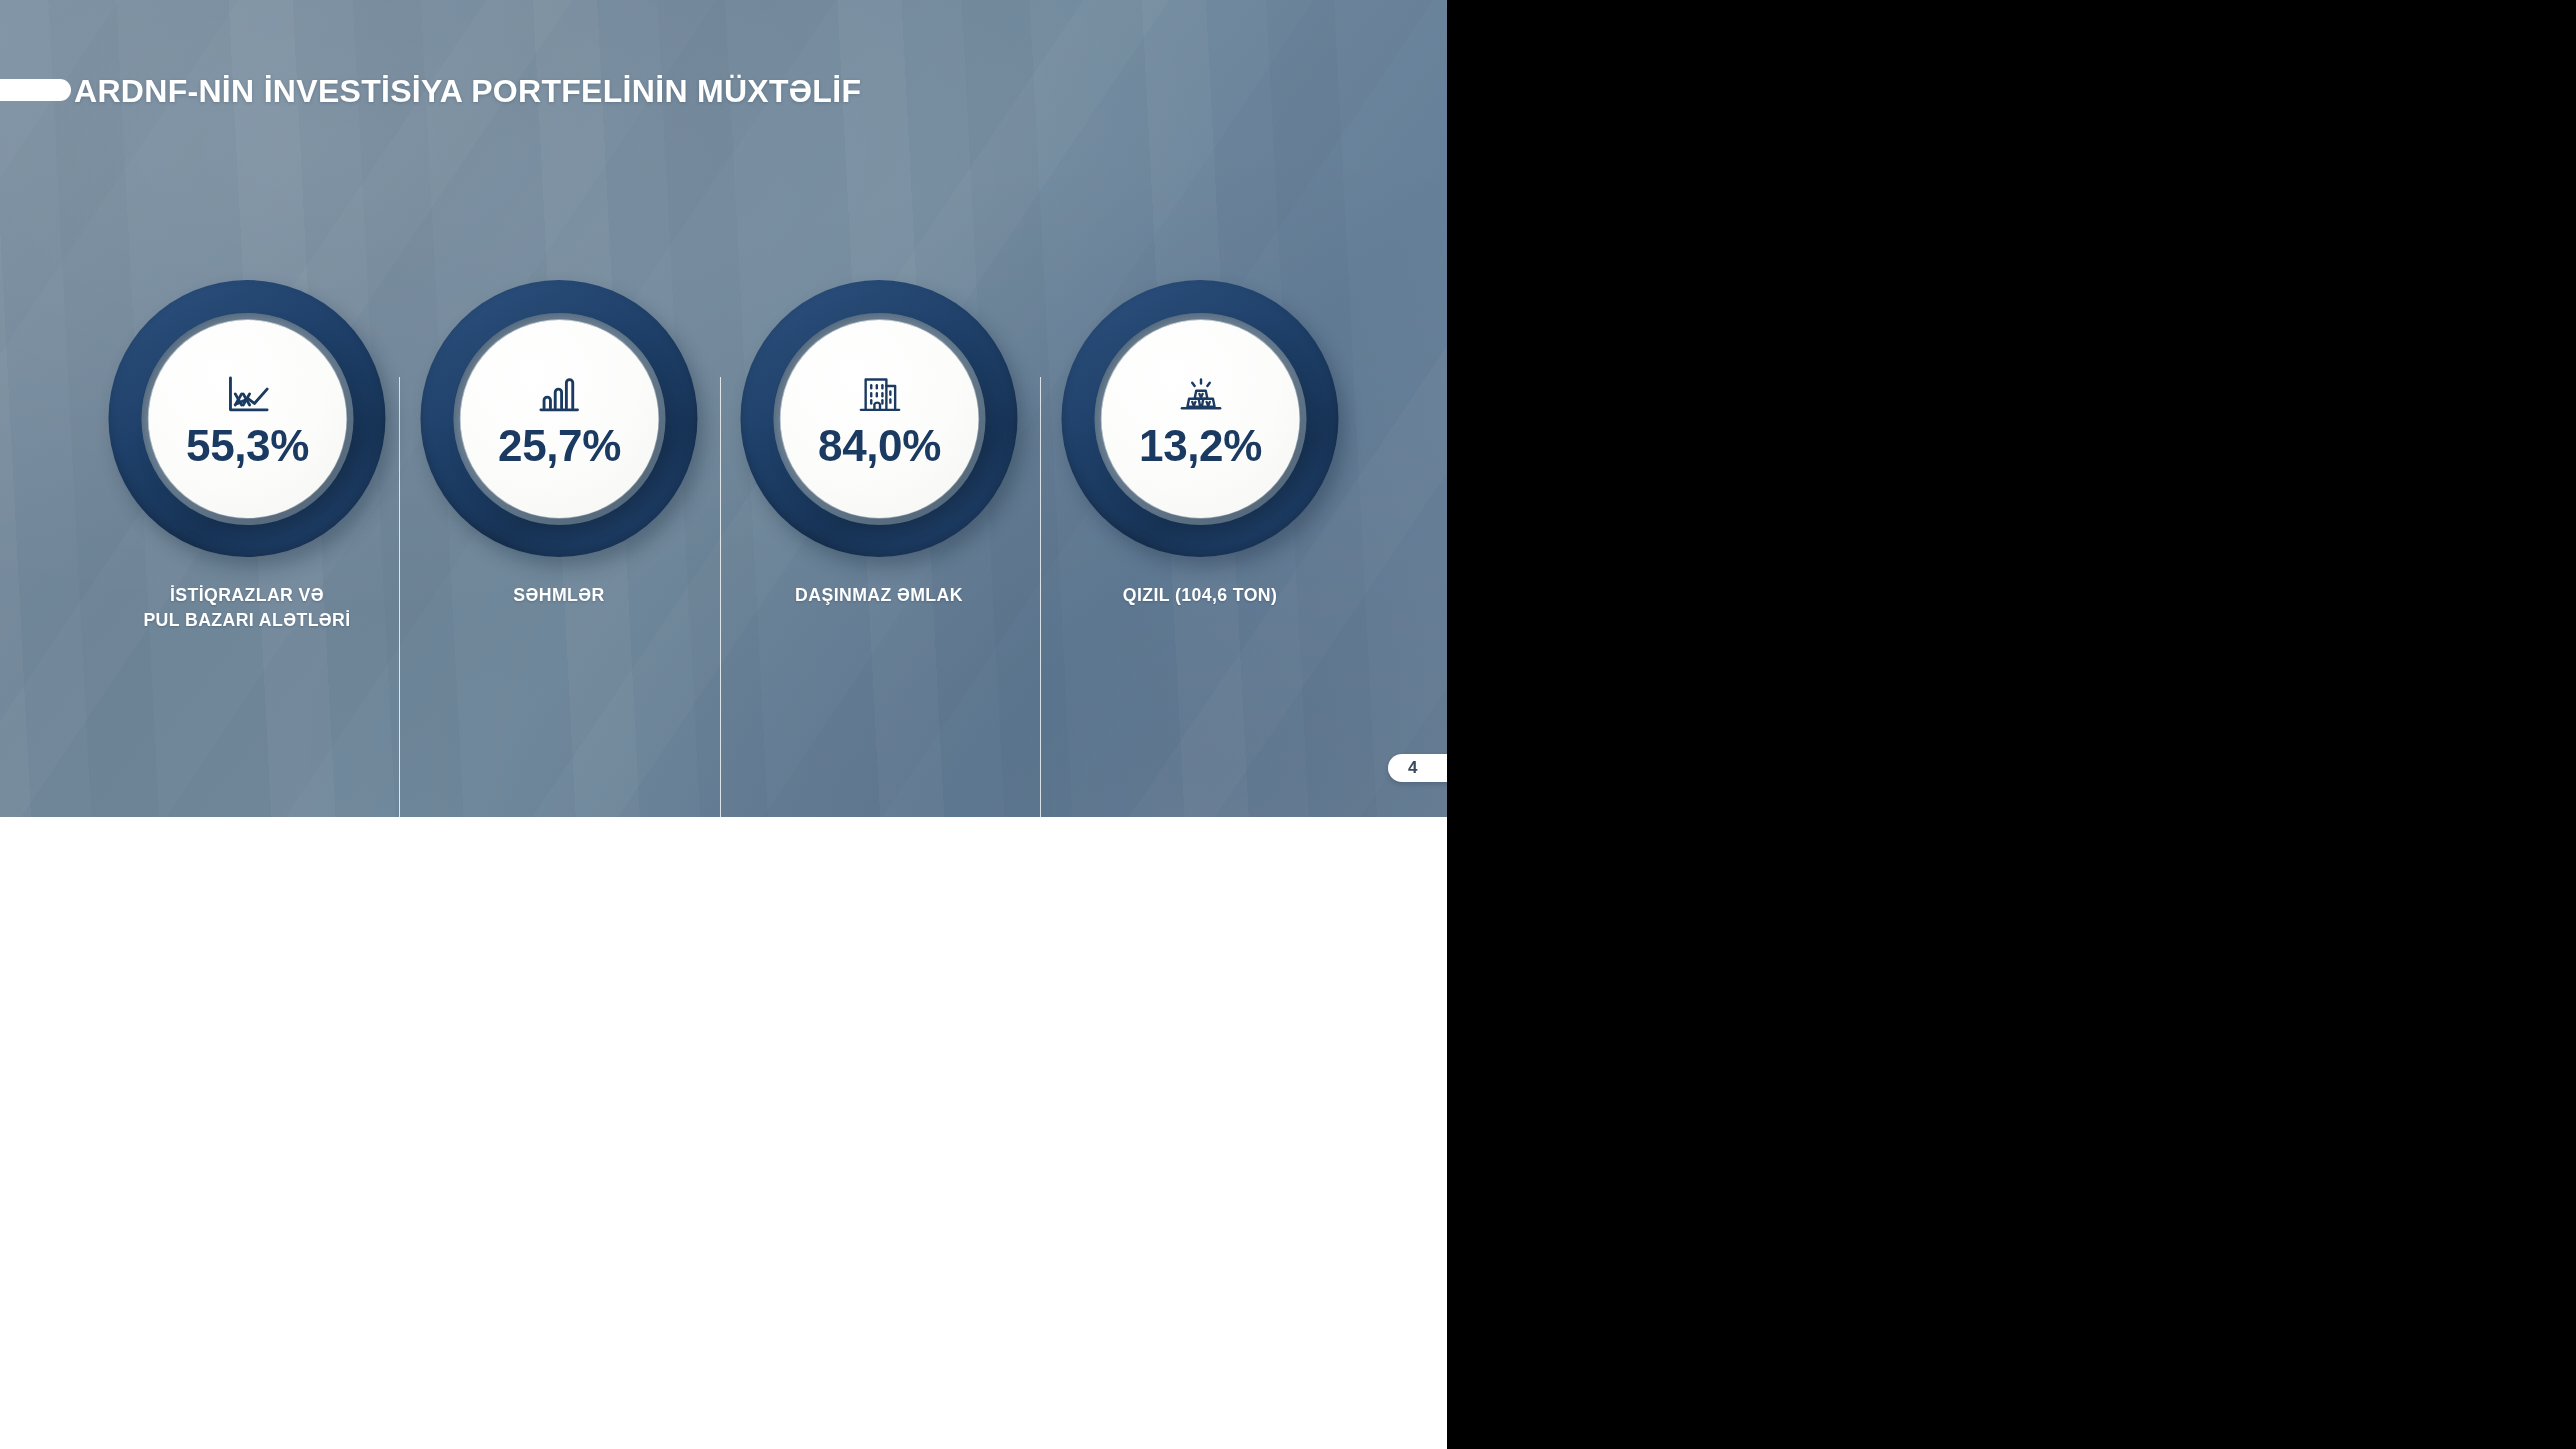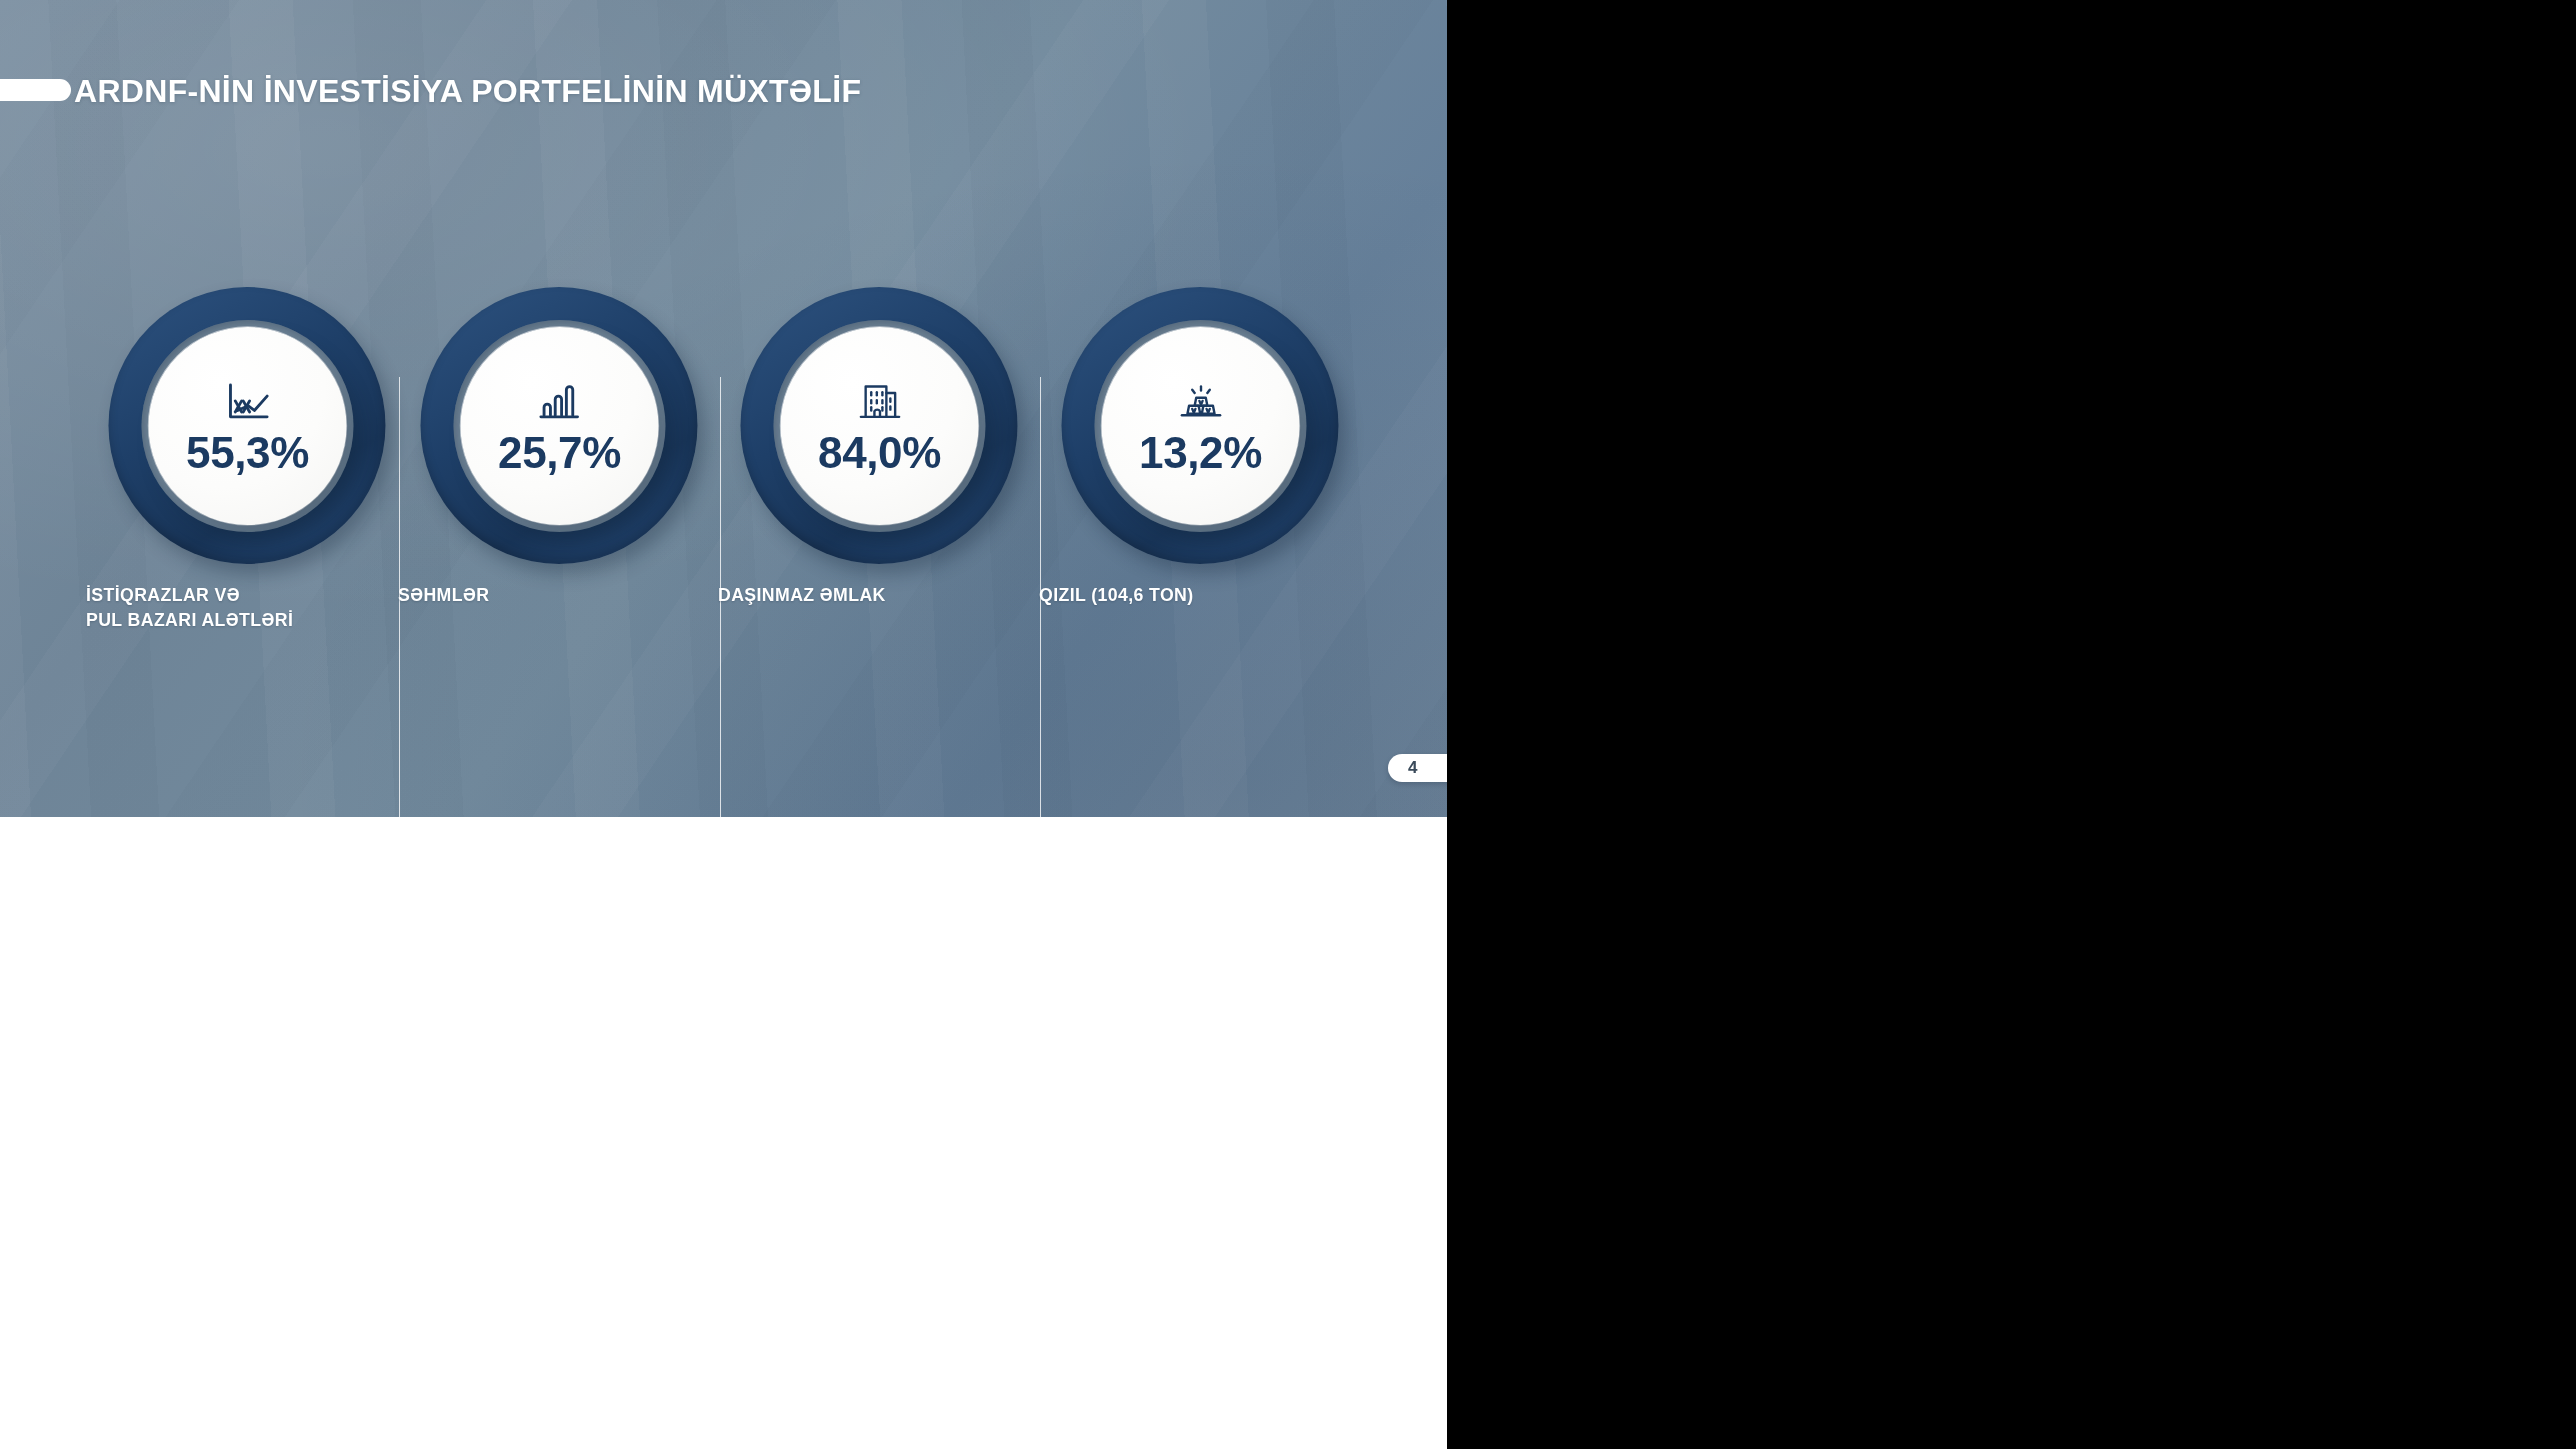--- a/index.html
+++ b/index.html
@@ -132,21 +132,21 @@
     background: rgba(255,255,255,0.78);
   }
   .divider-0 { left: 399px; }
   .divider-1 { left: 720px; }
   .divider-2 { left: 1040px; }
 
   
   .badge-wrap {
     position: absolute;
     left: 50%;
-    top: 7px;
+    top: 0;
     transform: translateX(-50%);
     width: 277px;
     height: 277px;
   }
   .ring {
     position: absolute;
     inset: 0;
     border-radius: 50%;
     background: linear-gradient(150deg, #2d527f 0%, #1e3f68 42%, #183457 70%, #22446f 100%);
     box-shadow:
@@ -193,20 +193,21 @@
     line-height: 1;
     letter-spacing: -0.4px;
   }
 
   
   .caption {
     position: absolute;
     left: 0;
     top: 303px;
     width: 100%;
+    text-align: center;
     color: #ffffff;
     font-size: 17.7px;
     font-weight: 700;
     line-height: 1.42;
     letter-spacing: 0.4px;
     text-transform: uppercase;
     text-shadow: 0 0.7px 2.1px rgba(20,40,60,0.25);
   }
   .caption-line { display: block; white-space: nowrap; }
 

